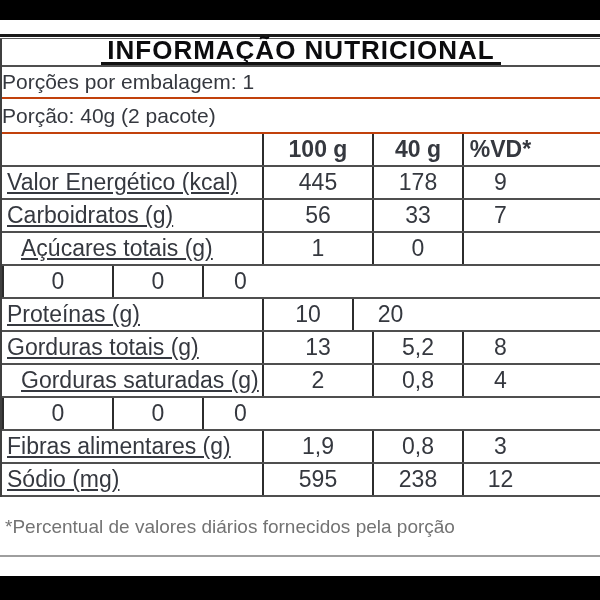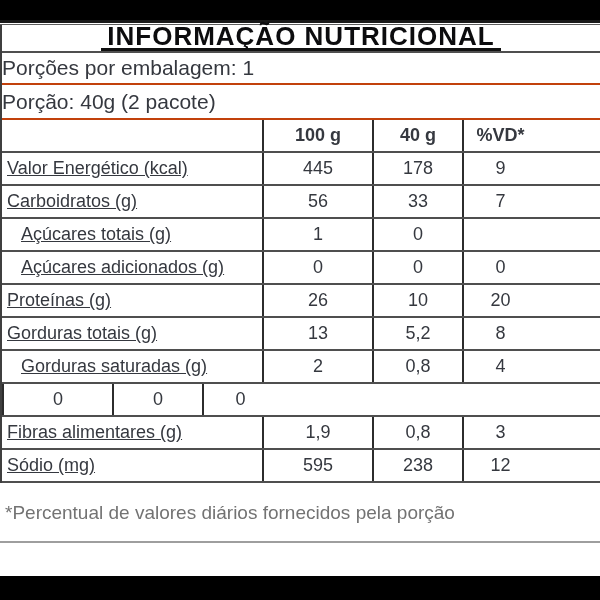--- a/index.html
+++ b/index.html
@@ -17,21 +17,21 @@
     position: absolute;
     left: 0;
     width: 600px;
     background: #000000;
   }
   .bar-top { top: 0; height: 20px; }
   .bar-bottom { bottom: 0; height: 24px; }
 
   .label-area {
     position: absolute;
-    top: 20px;
+    top: 34px;
     left: 0;
     width: 600px;
   }
 
   
   .top-rule {
     height: 1px;
     border-top: 3px solid #191919;
     border-bottom: 1px solid #5d5d5d;
     background: #ffffff;
@@ -68,21 +68,21 @@
     box-sizing: border-box;
   }
   .info-row-1 { height: 32px; }
   .info-row-2 { height: 35px; }
 
   .row {
     display: flex;
     height: 33px;
     border-bottom: 2px solid #4f4f4f;
     box-sizing: border-box;
-    font-size: 18px;
+    font-size: 23px;
   }
   .hdr-row { font-weight: 700; }
   .c0 {
     width: 260px;
     display: flex;
     align-items: center;
     padding-left: 5px;
     box-sizing: border-box;
     text-decoration: underline;
   }
@@ -155,29 +155,27 @@
     </div>
 
     <div class="row">
       <div class="c0 indent">Açúcares totais (g)</div>
       <div class="c1">1</div>
       <div class="c2">0</div>
       <div class="c3"></div>
     </div>
 
     <div class="row">
-      <div class="c0 indent">Açúcares adicionados (g)</div>
       <div class="c1">0</div>
       <div class="c2">0</div>
       <div class="c3">0</div>
     </div>
 
     <div class="row">
       <div class="c0">Proteínas (g)</div>
-      <div class="c1">26</div>
       <div class="c2">10</div>
       <div class="c3">20</div>
     </div>
 
     <div class="row">
       <div class="c0">Gorduras totais (g)</div>
       <div class="c1">13</div>
       <div class="c2">5,2</div>
       <div class="c3">8</div>
     </div>

